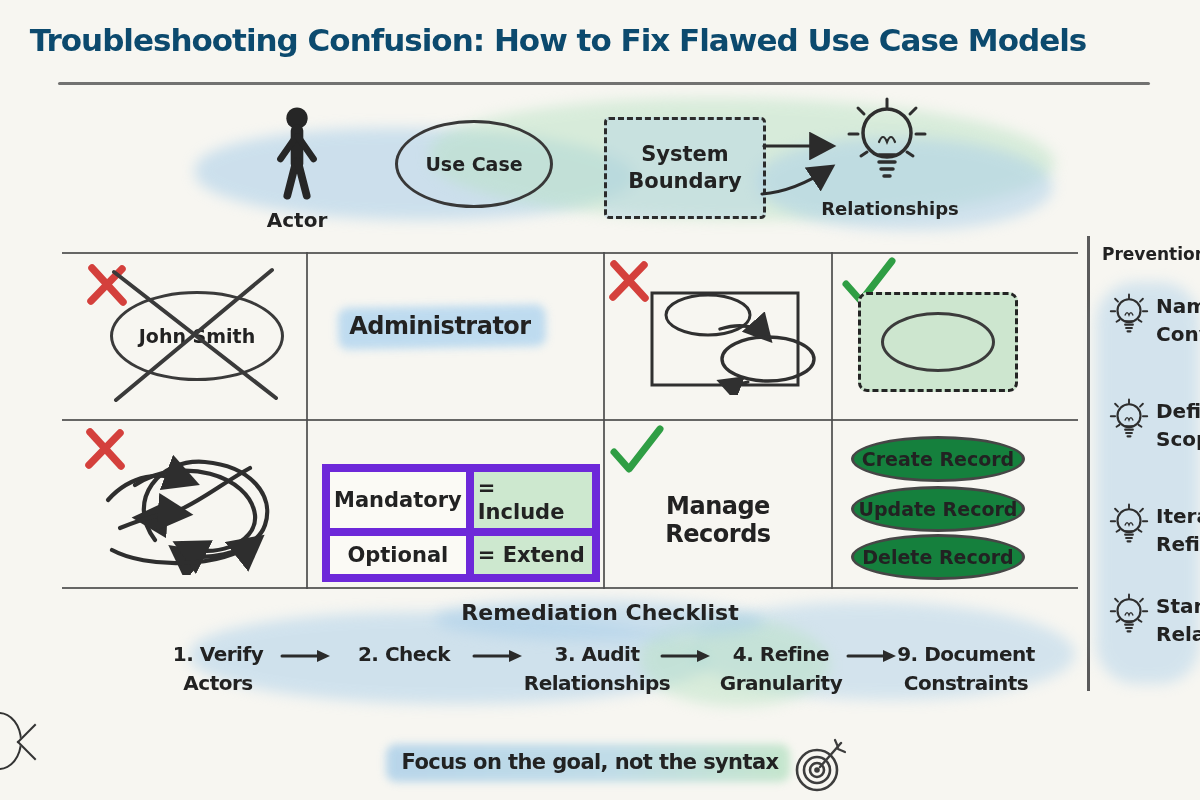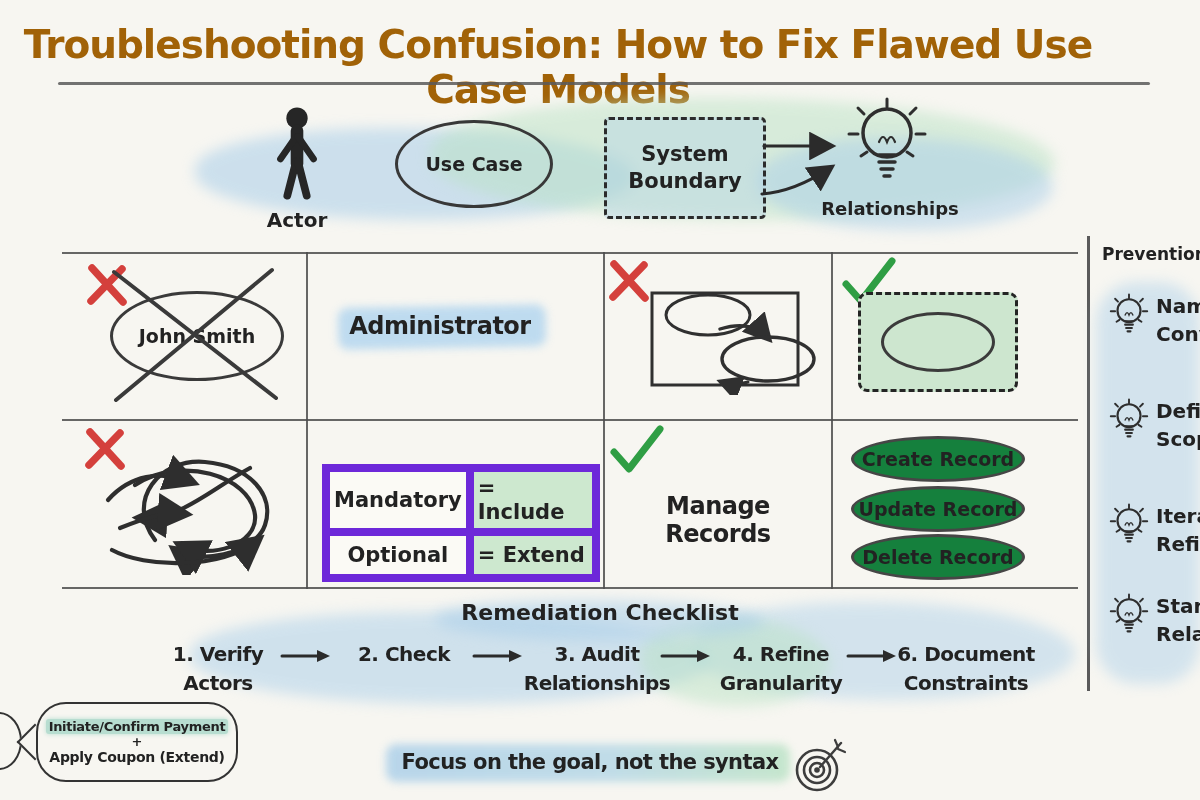--- a/index.html
+++ b/index.html
@@ -2,22 +2,22 @@
 <html><head>
 <meta charset="utf-8">
 <style>
   html,body{margin:0;padding:0;background:#e8e7e2;}
   .canvas{position:relative;width:1200px;height:800px;background:#f7f6f1;overflow:hidden;
           font-family:"DejaVu Sans",sans-serif;color:#222;}
   .abs{position:absolute;}
   .swatch{position:absolute;filter:blur(7px);border-radius:45% 55% 48% 52%;}
 
   
-  .t-title{left:0;top:22px;width:1116px;text-align:center;font-size:39px;font-weight:bold;
-           letter-spacing:-1px;color:#a16207;}
+  .t-title{left:0;top:22px;width:1116px;text-align:center;font-size:31px;font-weight:bold;
+           letter-spacing:-1px;color:#0c4a6e;}
   .t-underline{left:58px;top:82px;width:1092px;height:3px;background:#5a5a5a;border-radius:2px;opacity:.85;}
 
   
   .sw-leg-blue{left:195px;top:128px;width:440px;height:92px;background:#a9cee9;opacity:.55;}
   .sw-leg-green{left:430px;top:98px;width:625px;height:122px;background:#b9e2c4;opacity:.5;}
   .sw-leg-blue2{left:758px;top:138px;width:295px;height:92px;background:#a9cee9;opacity:.5;}
   .lg-actor{left:266px;top:103px;width:62px;height:102px;}
   .lg-actor-label{left:252px;top:208px;width:90px;text-align:center;font-size:20px;font-weight:bold;}
   .lg-usecase{left:395px;top:120px;width:152px;height:82px;border:3.5px solid #383838;border-radius:50%;
               display:flex;align-items:center;justify-content:center;font-size:19px;font-weight:bold;}
@@ -293,21 +293,21 @@
   </div>
   <div class="abs ck-step ck-s3">
     <div>3. Audit</div>
     <div>Relationships</div>
   </div>
   <div class="abs ck-step ck-s4">
     <div>4. Refine</div>
     <div>Granularity</div>
   </div>
   <div class="abs ck-step ck-s5">
-    <div>6. Document</div>
+    <div>9. Document</div>
     <div>Constraints</div>
   </div>
 
   <svg class="abs ck-arrow ck-a1" viewBox="0 0 52 16">
     <path d="M2 8 H38" stroke="#2b2b2b" stroke-width="3" stroke-linecap="round"></path>
     <path d="M37 2 L50 8 L37 14 z" fill="#2b2b2b"></path>
   </svg>
   <svg class="abs ck-arrow ck-a2" viewBox="0 0 52 16">
     <path d="M2 8 H38" stroke="#2b2b2b" stroke-width="3" stroke-linecap="round"></path>
     <path d="M37 2 L50 8 L37 14 z" fill="#2b2b2b"></path>
@@ -316,25 +316,20 @@
     <path d="M2 8 H38" stroke="#2b2b2b" stroke-width="3" stroke-linecap="round"></path>
     <path d="M37 2 L50 8 L37 14 z" fill="#2b2b2b"></path>
   </svg>
   <svg class="abs ck-arrow ck-a4" viewBox="0 0 52 16">
     <path d="M2 8 H38" stroke="#2b2b2b" stroke-width="3" stroke-linecap="round"></path>
     <path d="M37 2 L50 8 L37 14 z" fill="#2b2b2b"></path>
   </svg>
 
   <div class="abs bb-arc"></div>
   <div class="abs bb-tail"></div>
-  <div class="abs bb-body">
-    <span class="bb-l1">Initiate/Confirm Payment</span>
-    <span class="bb-l2">+</span>
-    <span class="bb-l3">Apply Coupon (Extend)</span>
-  </div>
 
   <div class="abs ft-hl"></div>
   <div class="abs ft-text">Focus on the goal, not the syntax</div>
   <svg class="abs ft-target" viewBox="0 0 54 56">
     <g stroke="#3d3d3d" stroke-width="2.6" fill="none" stroke-linecap="round">
       <circle cx="25" cy="32" r="20"></circle>
         <circle cx="25" cy="32" r="13"></circle>
         <circle cx="25" cy="32" r="7"></circle>
       <path d="M49 5 L28 29" stroke-width="2.4"></path>
       <path d="M43 2 l3 7" stroke-width="2.2"></path>

